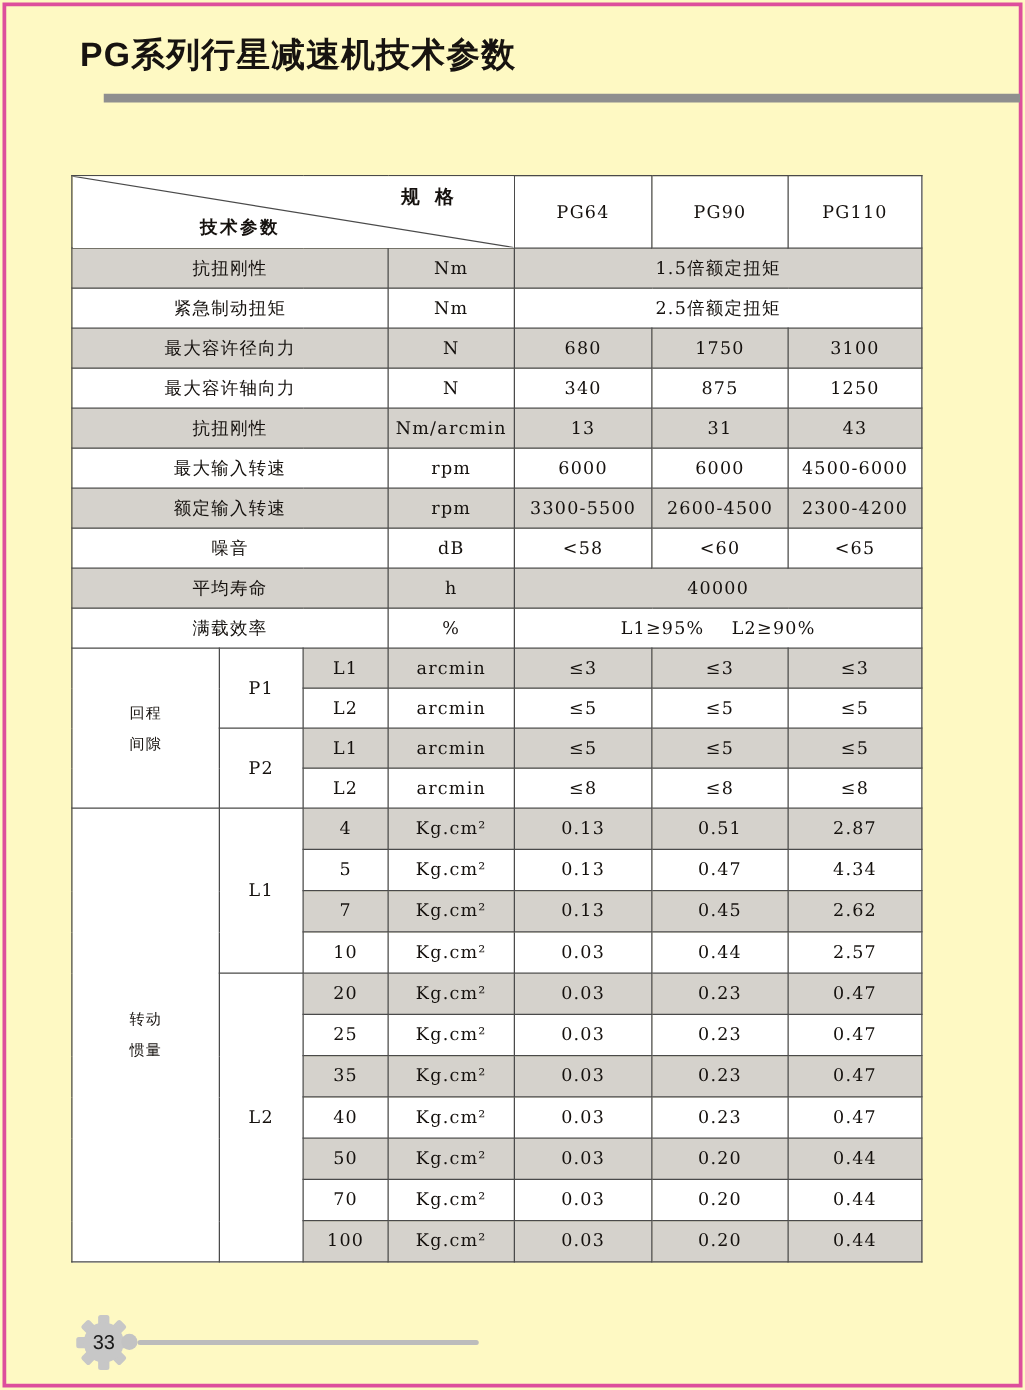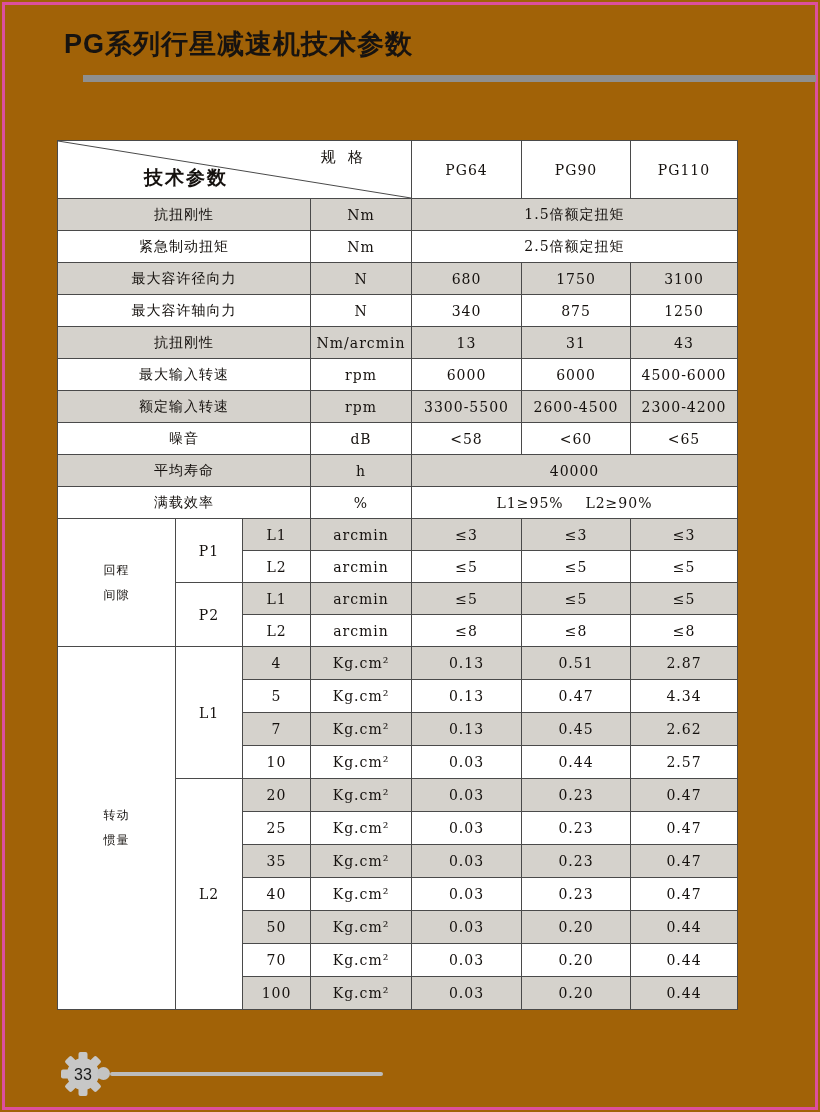--- a/index.html
+++ b/index.html
@@ -1,37 +1,37 @@
 <!DOCTYPE html>
 <html><head>
 <meta charset="utf-8">
 <style>
   * { margin:0; padding:0; box-sizing:border-box; }
   body { background:#fff; font-family:"Liberation Sans", sans-serif; }
-  .page { position:relative; width:820px; height:1112px; background:#a16207; overflow:hidden; }
+  .page { position:relative; width:820px; height:1112px; background:#fef9c3; overflow:hidden; }
   .frame { position:absolute; inset:2px; border:3px solid #dd4f9c; pointer-events:none; }
   .title { position:absolute; left:64px; top:26px; font-family:"Liberation Sans", sans-serif;
            font-weight:bold; font-size:27px; color:#171310; letter-spacing:1px; }
   .titlebar { position:absolute; left:83px; top:75px; width:733px; height:7px; background:#8f8f8f; }
 
   table.spec { position:absolute; left:57px; top:140px; width:680px; border-collapse:collapse; table-layout:fixed; }
   table.spec td { border:1px solid #4a4a4a; text-align:center; vertical-align:middle;
                   font-family:"DejaVu Serif", serif; font-size:14px; color:#15110e;
                   letter-spacing:1px; background:#ffffff; }
   tr.h32 { height:32px; }
   tr.h33 { height:33px; }
   tr.hdr { height:58px; }
   tr.g td { background:#d5d2cc; }
   td.ns { background:#ffffff !important; }
   td.diag { position:relative; background:#ffffff !important; }
   td.diag svg { position:absolute; left:0; top:0; width:100%; height:100%; display:block; }
   .spec-lab { position:absolute; right:44px; top:7px; font-family:"Liberation Sans", sans-serif;
-              font-weight:normal; font-size:15px; letter-spacing:4px; color:#15110e; }
-  .param-lab { position:absolute; left:86px; bottom:7px; font-family:"Liberation Sans", sans-serif;
-               font-weight:bold; font-size:19px; letter-spacing:2px; color:#15110e; }
+              font-weight:bold; font-size:15px; letter-spacing:4px; color:#15110e; }
+  .param-lab { position:absolute; left:102px; bottom:7px; font-family:"Liberation Sans", sans-serif;
+               font-weight:bold; font-size:14px; letter-spacing:2px; color:#15110e; }
   td.colhead { font-family:"Liberation Sans", sans-serif; font-size:15px; letter-spacing:0.5px; }
   td.latin { letter-spacing:2px; }
   td.pre { white-space:pre; }
   .two-line div { line-height:25px; font-size:12px; letter-spacing:1px; }
 
   .footer-rule { position:absolute; left:110px; top:1072px; width:273px; height:4px;
                  background:#bcbcbc; border-radius:2px; }
   .footer-dot { position:absolute; left:97px; top:1067px; width:13px; height:13px;
                 border-radius:50%; background:#c3c3c3; }
   .gear { position:absolute; left:58px; top:1049px; width:50px; height:50px; }

